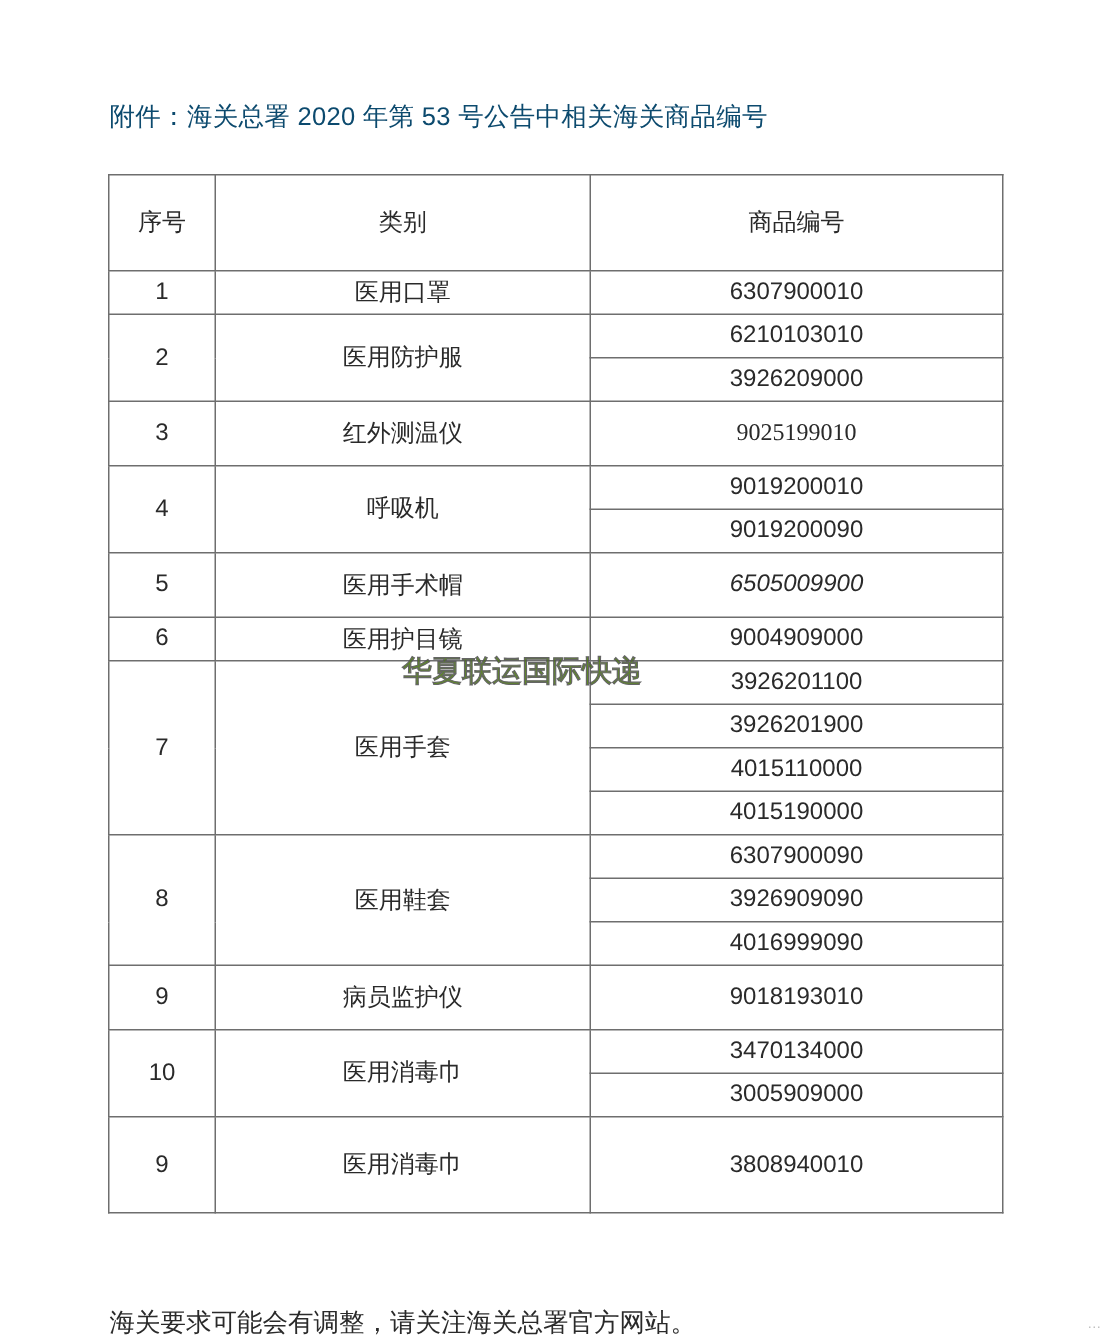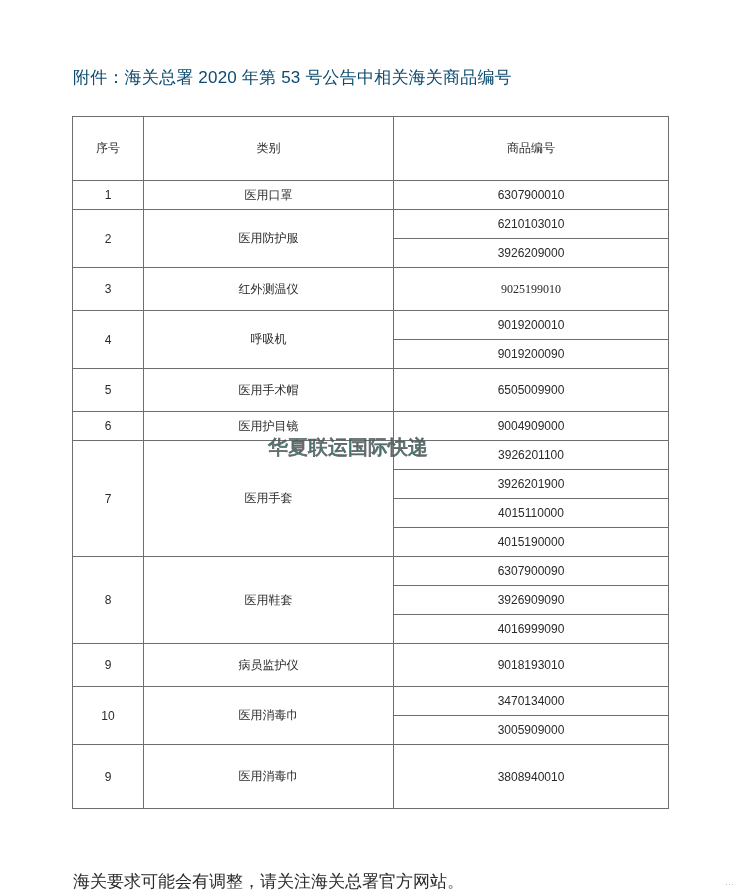--- a/index.html
+++ b/index.html
@@ -1,26 +1,26 @@
 <!DOCTYPE html>
 <html><head>
 <meta charset="utf-8">
 <style>
   html, body { margin:0; padding:0; background:#ffffff; }
   body { width:746px; height:891px; position:relative; overflow:hidden;
          font-family:"Liberation Sans","DejaVu Sans",sans-serif; color:#222; }
   .title { position:absolute; left:73px; top:66px; font-size:17px; color:#0c4a6e; letter-spacing:0.2px; white-space:nowrap; }
   table.codes { position:absolute; left:72px; top:116px; width:596px; border-collapse:collapse; table-layout:fixed; }
   table.codes td, table.codes th { border:1.5px solid #6e6e6e; padding:0; text-align:center; vertical-align:middle;
-      font-size:12px; color:#2a2a2a; font-weight:normal; }
+      font-size:16px; color:#2a2a2a; font-weight:normal; }
   table.codes th { height:63px; }
   col.c1 { width:71px; } col.c2 { width:250px; } col.c3 { width:275px; }
   td.code { height:28px; font-size:16.5px; }
   .watermark { position:absolute; left:268px; top:434px; font-family:"DejaVu Serif",serif; font-size:20px;
-      color:#0f766e; -webkit-text-stroke:0.8px #555; letter-spacing:0px; white-space:nowrap; pointer-events:none; opacity:0.9; }
+      color:#4d7c0f; -webkit-text-stroke:0.8px #555; letter-spacing:0px; white-space:nowrap; pointer-events:none; opacity:0.9; }
   .footer { position:absolute; left:73px; top:870px; font-size:17px; color:#2a2a2a; white-space:nowrap; }
   .corner-mark { position:absolute; right:12px; bottom:2px; font-size:9px; color:#bbb; white-space:nowrap; }
 </style>
 </head>
 <body>
 
 <div class="title">附件：海关总署 2020 年第 53 号公告中相关海关商品编号</div>
 
 <table class="codes">
   <colgroup>
@@ -58,21 +58,21 @@
         <td rowspan="2">4</td>
         <td rowspan="2">呼吸机</td>
         <td class="code">9019200010</td>
       </tr>
       <tr>
         <td class="code">9019200090</td>
       </tr>
       <tr>
         <td rowspan="1">5</td>
         <td rowspan="1">医用手术帽</td>
-        <td class="code" style="height: 42px;">6505009900</td>
+        <td class="code" style="height: 42px; font-style: italic;">6505009900</td>
       </tr>
       <tr>
         <td rowspan="1">6</td>
         <td rowspan="1">医用护目镜</td>
         <td class="code" style="height: 28px;">9004909000</td>
       </tr>
       <tr>
         <td rowspan="4">7</td>
         <td rowspan="4">医用手套</td>
         <td class="code">3926201100</td>

